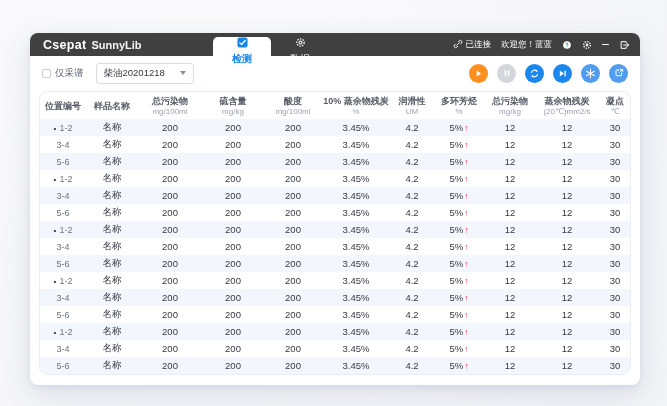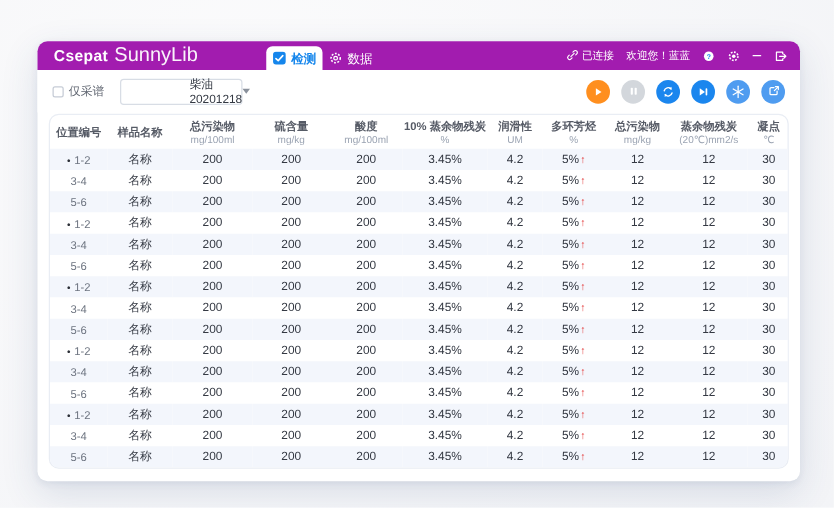--- a/index.html
+++ b/index.html
@@ -7,48 +7,48 @@
     font-family:"Liberation Sans","DejaVu Sans",sans-serif;
     background:#f6f7f9; }
   .page { position:relative; width:667px; height:406px;
     background:radial-gradient(circle at 30% 20%, #fbfbfc 0%, #f3f4f7 100%); }
 
   .window { position:absolute; left:30px; top:33px; width:610px; height:352px;
     background:#fff; border-radius:8px;
     box-shadow:0 10px 30px rgba(40,70,120,.14), 0 2px 6px rgba(40,70,120,.08); }
 
   
-  .titlebar { position:relative; height:23px; background:#a21caf;
+  .titlebar { position:relative; height:23px; background:#404040;
     border-radius:8px 8px 0 0; display:flex; align-items:center; color:#fff; }
   .brand { margin-left:13px; display:flex; align-items:baseline; gap:5px; white-space:nowrap; }
   .brand-bold { font-size:12.5px; font-weight:700; letter-spacing:.3px; }
-  .brand-light { font-size:16px; font-weight:400; opacity:.95; }
+  .brand-light { font-size:11px; font-weight:700; opacity:.95; }
 
   .tabs { position:absolute; left:183px; bottom:0; display:flex; align-items:flex-end; }
-  .tab { height:19px; display:flex; align-items:center; gap:4px; padding:0 5px;
-    font-size:10px; cursor:pointer; white-space:nowrap; }
+  .tab { height:19px; display:flex; align-items:center; gap:4px; padding:0 19px;
+    font-size:10px; cursor:pointer; white-space:nowrap;flex-direction:column; }
   .tab.active { background:#fff; color:#1586ec; font-weight:700; border-radius:5px 5px 0 0; }
   .tab.inactive { color:#fff; font-weight:400; }
   .tab svg { display:block; }
 
   .titlebar-right { margin-left:auto; margin-right:10px; display:flex; align-items:center;
     gap:10px; font-size:8.5px; white-space:nowrap; }
   .conn { display:flex; align-items:center; gap:3px; }
   .datetime { display:flex; gap:4px; }
   .tb-icon { display:flex; align-items:center; cursor:pointer; }
   .minimize-line { display:block; width:7px; height:1.6px; background:#fff; border-radius:1px; }
 
   
   .toolbar { height:34px; display:flex; align-items:center; padding:0 12px; background:#fff; }
   .chk-group { display:flex; align-items:center; gap:4px; cursor:pointer; }
   .checkbox { width:9px; height:9px; border:1px solid #c6ccd6; border-radius:2px; background:#fff; }
   .chk-label { font-size:9.5px; color:#5f6570; }
   .select { margin-left:12px; width:98px; height:21px; border:1px solid #d8dde5; border-radius:3px;
     background:#fff; display:flex; align-items:center; padding:0 7px; cursor:pointer; }
-  .select-value { font-size:9.5px; color:#343943; flex:1;margin-left:48px; }
+  .select-value { font-size:9.5px; color:#343943; flex:1; }
   .caret { width:0; height:0; border-left:3.5px solid transparent; border-right:3.5px solid transparent;
     border-top:4px solid #8a919c; }
   .reset-group { margin-left:26px; display:flex; align-items:center; gap:5px; }
   .reset-text { font-size:10px; color:#2f3542; font-weight:600; }
 
   .run-buttons { margin-left:auto; display:flex; align-items:center; gap:9px; }
   .cbtn { width:19px; height:19px; border-radius:50%; border:none; display:flex;
     align-items:center; justify-content:center; cursor:pointer; padding:0; }
   .cbtn svg { display:block; }
   .cbtn.start  { background:#ff8f1f; }

